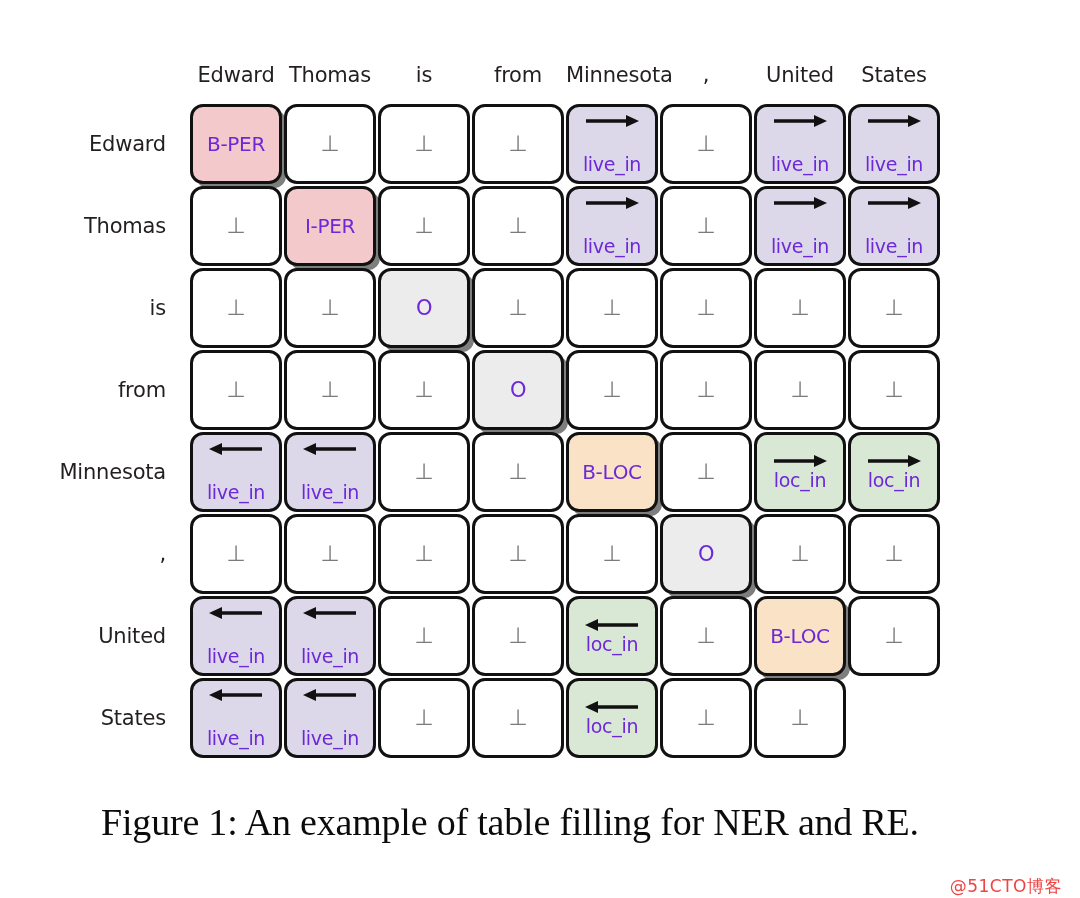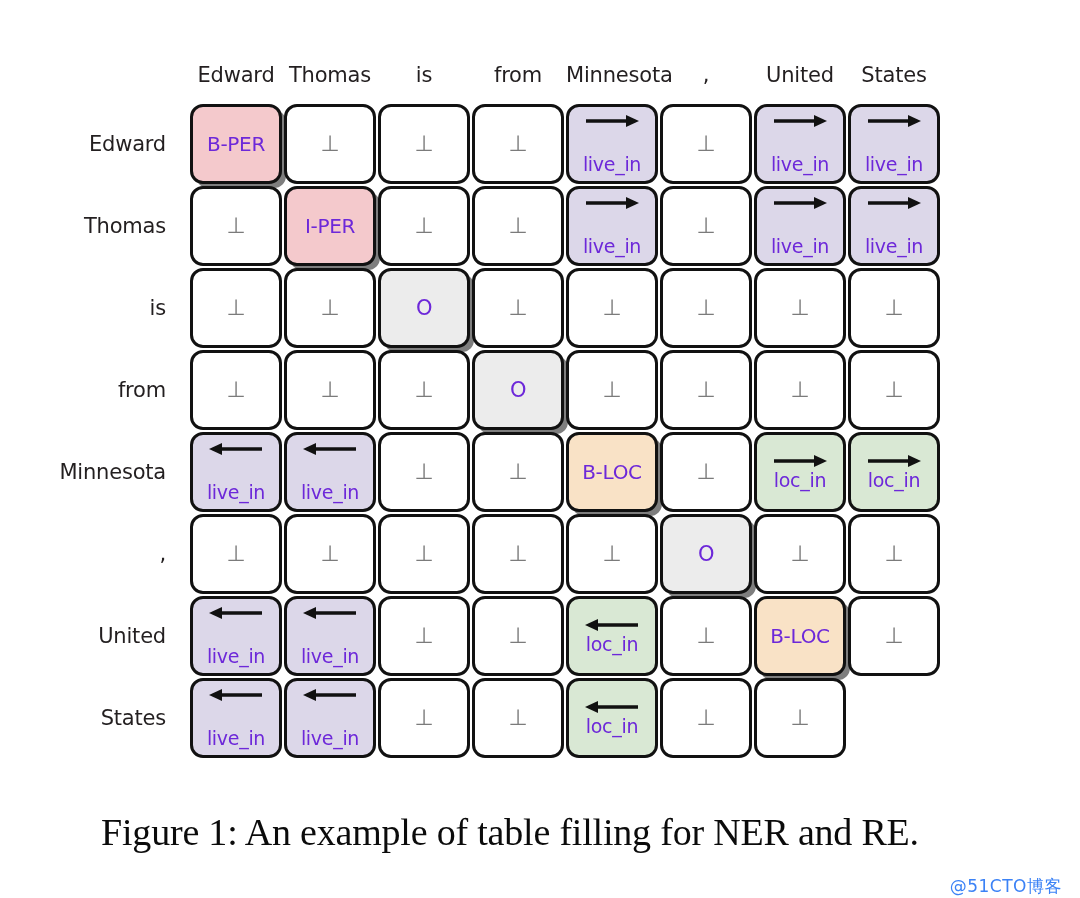--- a/index.html
+++ b/index.html
@@ -137,30 +137,29 @@
   #caption {
     position: absolute;
     left: 0;
     top: 788px;
     width: 1020px;
     text-align: center;
     font-family: "Liberation Serif", serif;
     font-size: 38px;
     color: #0b0b0b;
     letter-spacing: -0.2px;
-    margin-top: 10px;
   }
 
   
   #watermark {
     position: absolute;
     right: 18px;
     bottom: 12px;
     font-size: 17px;
-    color: #3b82f6;
+    color: #ef4444;
     letter-spacing: 0.5px;
     font-family: "DejaVu Sans", sans-serif;
   }
 </style>
 </head>
 <body>
 
 <div id="figure-root">
 
   <div class="col-headers" id="col-headers">

